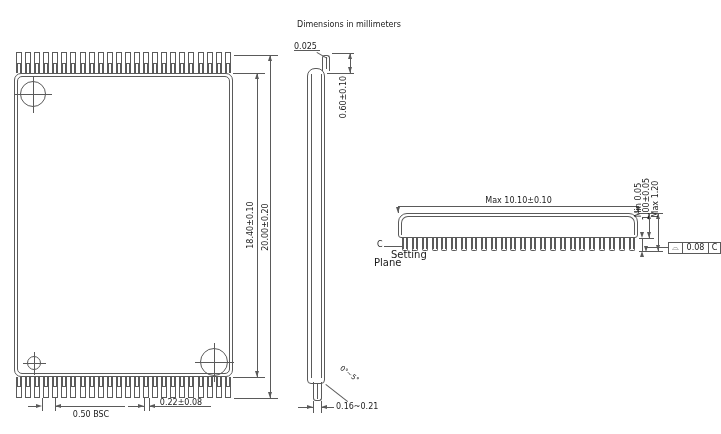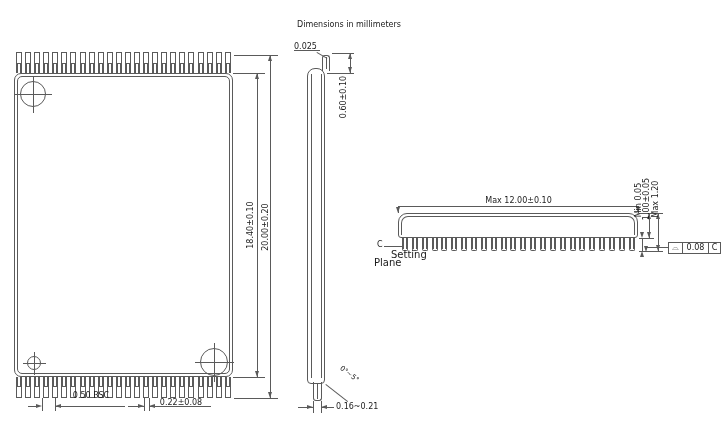--- a/index.html
+++ b/index.html
@@ -219,21 +219,21 @@
     <div class="arr arr-up" style="left:268px;top:55px"></div>
     <div class="arr arr-down" style="left:268px;top:392px"></div>
     <div class="vlabel" style="left:216px;top:221px">20.00±0.20</div>
 
     <div class="vline" style="left:42px;top:398px;height:13px"></div>
     <div class="vline" style="left:55px;top:398px;height:13px"></div>
     <div class="hline" style="left:28px;top:406px;width:10px"></div>
     <div class="arr arr-right" style="left:36px;top:404px"></div>
     <div class="arr arr-left" style="left:55px;top:404px"></div>
     <div class="hline" style="left:55px;top:406px;width:70px"></div>
-    <div class="lbl lbl-c" style="left:62px;top:391px;width:58px">0.50 BSC</div>
+    <div class="lbl lbl-c" style="left:62px;top:410px;width:58px">0.50 BSC</div>
 
     <div class="vline" style="left:144px;top:398px;height:13px"></div>
     <div class="vline" style="left:149px;top:398px;height:13px"></div>
     <div class="hline" style="left:128px;top:406px;width:16px"></div>
     <div class="arr arr-right" style="left:138px;top:404px"></div>
     <div class="arr arr-left" style="left:149px;top:404px"></div>
     <div class="hline" style="left:149px;top:406px;width:62px"></div>
     <div class="lbl lbl-c" style="left:152px;top:398px;width:58px">0.22±0.08</div>
   </div>
 
@@ -347,21 +347,21 @@
         <div class="pin">
           <div class="pin-inner"></div>
         </div>
       </div>
 
     <div class="vline" style="left:398px;top:206px;height:7px"></div>
     <div class="vline" style="left:638px;top:206px;height:7px"></div>
     <div class="hline" style="left:398px;top:206px;width:240px"></div>
     <div class="arr arr-down" style="left:396px;top:207px"></div>
     <div class="arr arr-down" style="left:636px;top:207px"></div>
-    <div class="lbl lbl-c" style="left:466px;top:196px;width:105px">Max 12.00±0.10</div>
+    <div class="lbl lbl-c" style="left:466px;top:196px;width:105px">Max 10.10±0.10</div>
 
     <div class="lbl" style="left:377px;top:240px">C</div>
     <div class="hline" style="left:384px;top:246px;width:18px"></div>
     <div class="lbl" style="left:391px;top:250px;font-size:10px">Setting</div>
     <div class="lbl" style="left:374px;top:258px;font-size:10px">Plane</div>
 
     <div class="hline" style="left:639px;top:213px;width:24px"></div>
     <div class="hline" style="left:639px;top:238px;width:15px"></div>
     <div class="hline" style="left:639px;top:251px;width:24px"></div>
 

